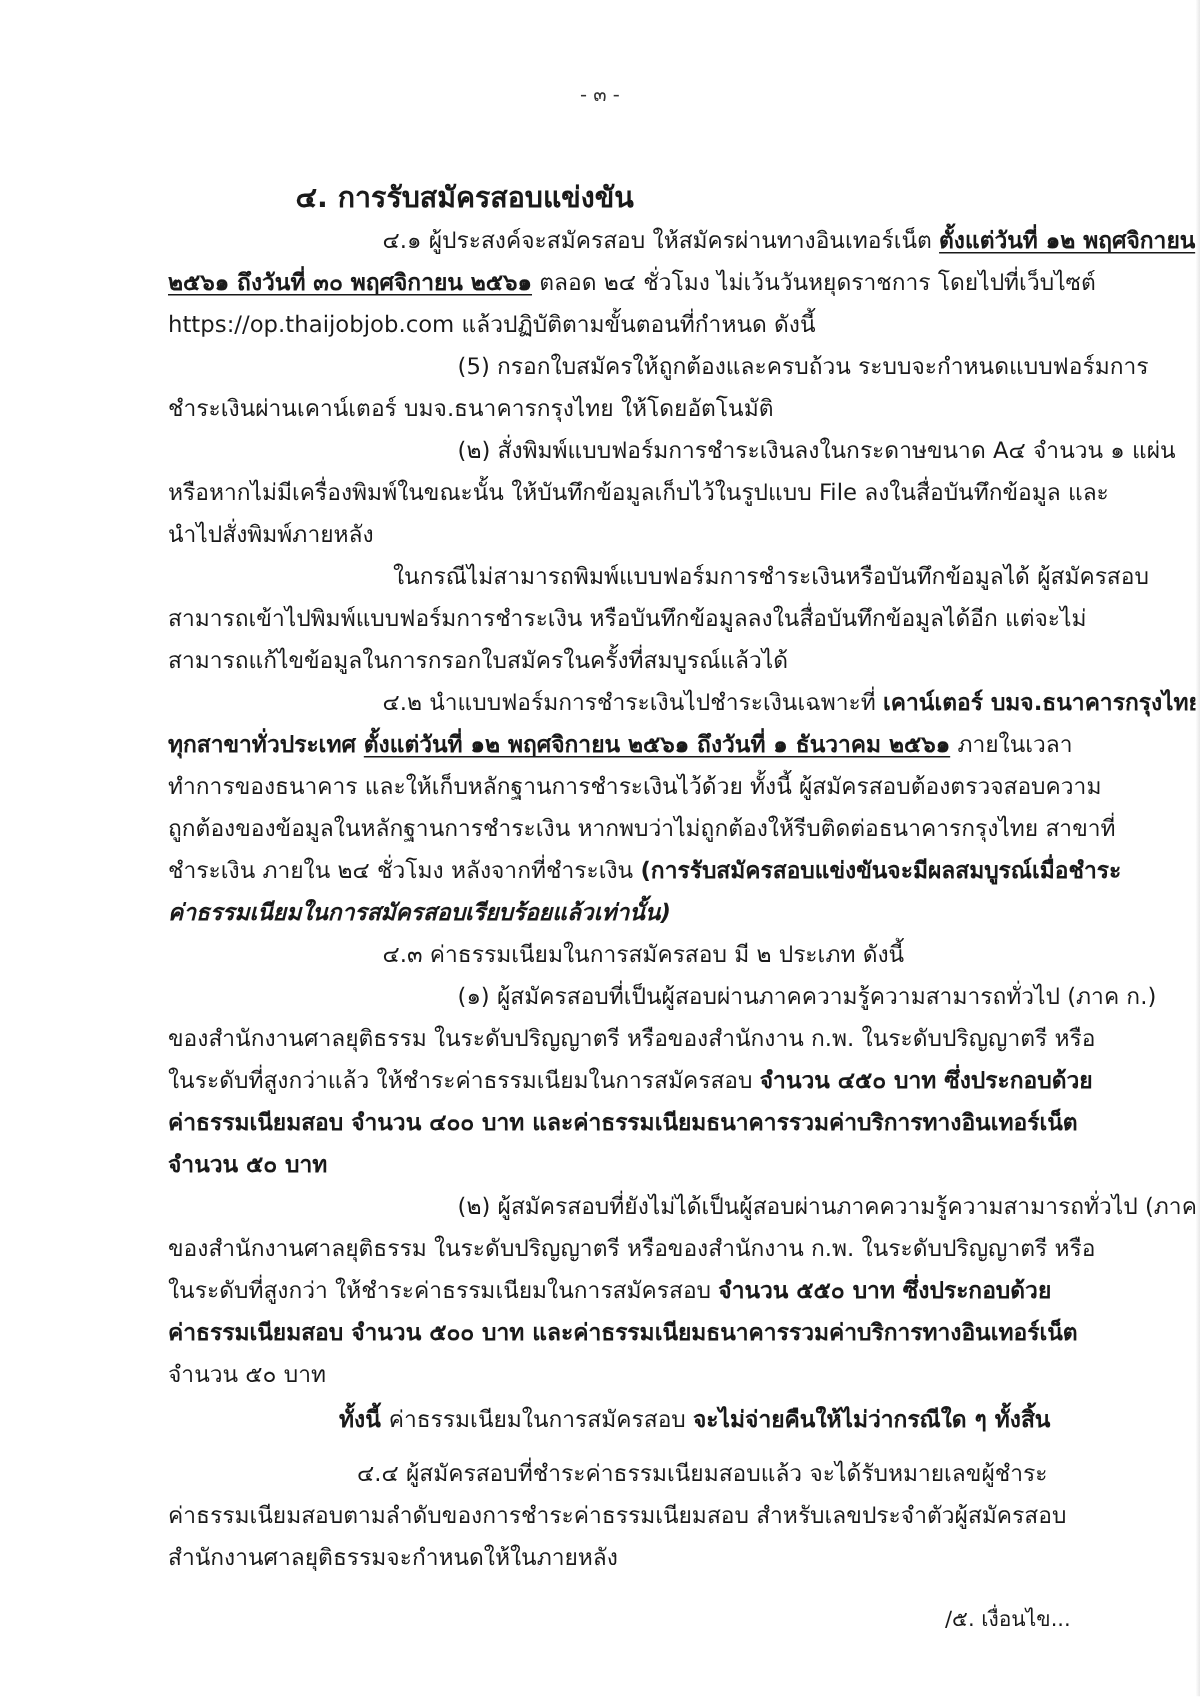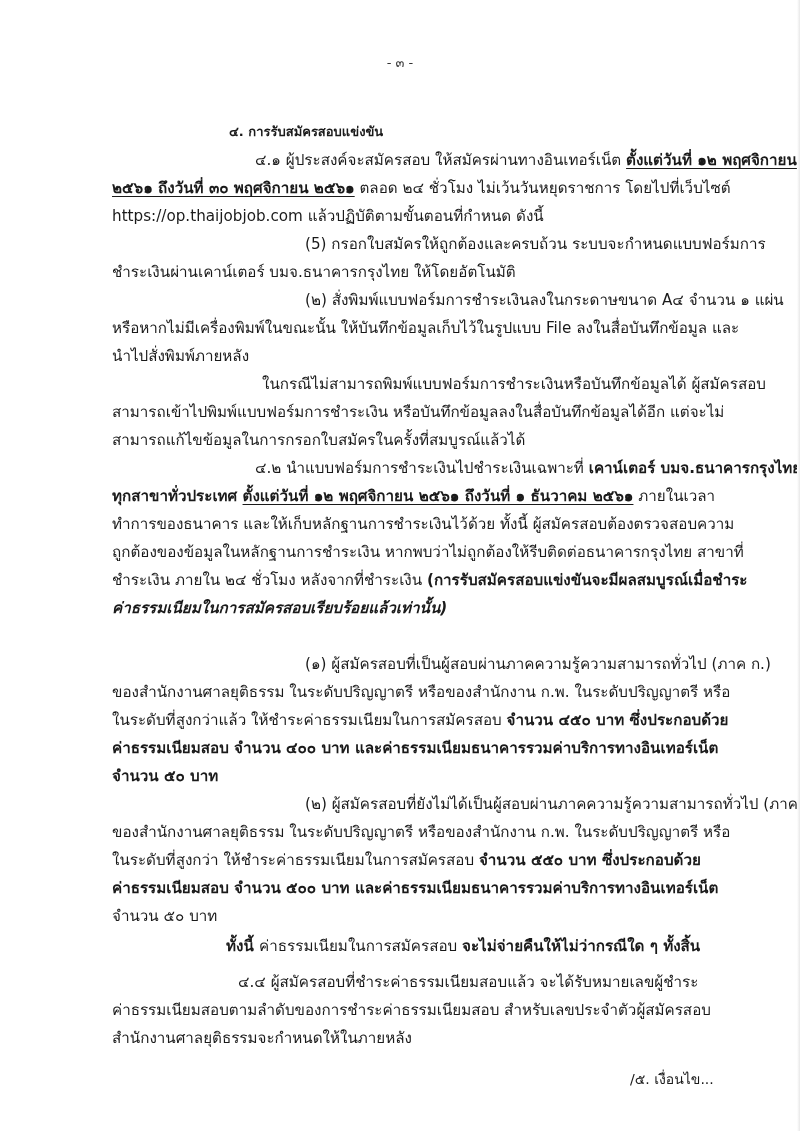--- a/index.html
+++ b/index.html
@@ -32,21 +32,21 @@
     }
     .line {
       position: absolute;
       font-size: 15.2px;
       line-height: 28px;
       white-space: nowrap;
       letter-spacing: 0;
     }
     .b { font-weight: bold; }
     .u { text-decoration: underline; text-underline-offset: 3px; }
-    .heading { font-size: 13px; font-weight: bold; margin-left: 32px; }
+    .heading { font-size: 19px; font-weight: bold; }
     .footer-cont {
       position: absolute;
       top: 1018px;
       left: 630px;
       font-size: 14px;
       white-space: nowrap;
     }
     .scan-edge {
       position: absolute;
       right: 0; top: 0;
@@ -85,20 +85,21 @@
   <div class="line" style="top:482px;left:112px;">
     <span class="b">ทุกสาขาทั่วประเทศ </span><span class="b u">ตั้งแต่วันที่ ๑๒ พฤศจิกายน ๒๕๖๑ ถึงวันที่ ๑ ธันวาคม ๒๕๖๑</span><span> ภายในเวลา</span>
   </div>
   <div class="line" style="top:510px;left:112px;">ทำการของธนาคาร และให้เก็บหลักฐานการชำระเงินไว้ด้วย ทั้งนี้ ผู้สมัครสอบต้องตรวจสอบความ</div>
   <div class="line" style="top:538px;left:112px;">ถูกต้องของข้อมูลในหลักฐานการชำระเงิน หากพบว่าไม่ถูกต้องให้รีบติดต่อธนาคารกรุงไทย สาขาที่</div>
   <div class="line" style="top:566px;left:112px;">
     <span>ชำระเงิน ภายใน ๒๔ ชั่วโมง หลังจากที่ชำระเงิน </span><span class="b">(การรับสมัครสอบแข่งขันจะมีผลสมบูรณ์เมื่อชำระ</span>
   </div>
   <div class="line b" style="top:594px;left:112px;font-style:italic;">ค่าธรรมเนียมในการสมัครสอบเรียบร้อยแล้วเท่านั้น)</div>
 
+  <div class="line" style="top:622px;left:255px;">๔.๓ ค่าธรรมเนียมในการสมัครสอบ มี ๒ ประเภท ดังนี้</div>
   <div class="line" style="top:650px;left:305px;">(๑)  ผู้สมัครสอบที่เป็นผู้สอบผ่านภาคความรู้ความสามารถทั่วไป (ภาค ก.)</div>
   <div class="line" style="top:678px;left:112px;">ของสำนักงานศาลยุติธรรม ในระดับปริญญาตรี หรือของสำนักงาน ก.พ. ในระดับปริญญาตรี หรือ</div>
   <div class="line" style="top:706px;left:112px;">
     <span>ในระดับที่สูงกว่าแล้ว ให้ชำระค่าธรรมเนียมในการสมัครสอบ </span><span class="b">จำนวน ๔๕๐ บาท ซึ่งประกอบด้วย</span>
   </div>
   <div class="line b" style="top:734px;left:112px;">ค่าธรรมเนียมสอบ จำนวน ๔๐๐ บาท และค่าธรรมเนียมธนาคารรวมค่าบริการทางอินเทอร์เน็ต</div>
   <div class="line b" style="top:762px;left:112px;">จำนวน ๕๐ บาท</div>
 
   <div class="line" style="top:790px;left:305px;">(๒)  ผู้สมัครสอบที่ยังไม่ได้เป็นผู้สอบผ่านภาคความรู้ความสามารถทั่วไป (ภาค ก.)</div>
   <div class="line" style="top:818px;left:112px;">ของสำนักงานศาลยุติธรรม ในระดับปริญญาตรี หรือของสำนักงาน ก.พ. ในระดับปริญญาตรี หรือ</div>

